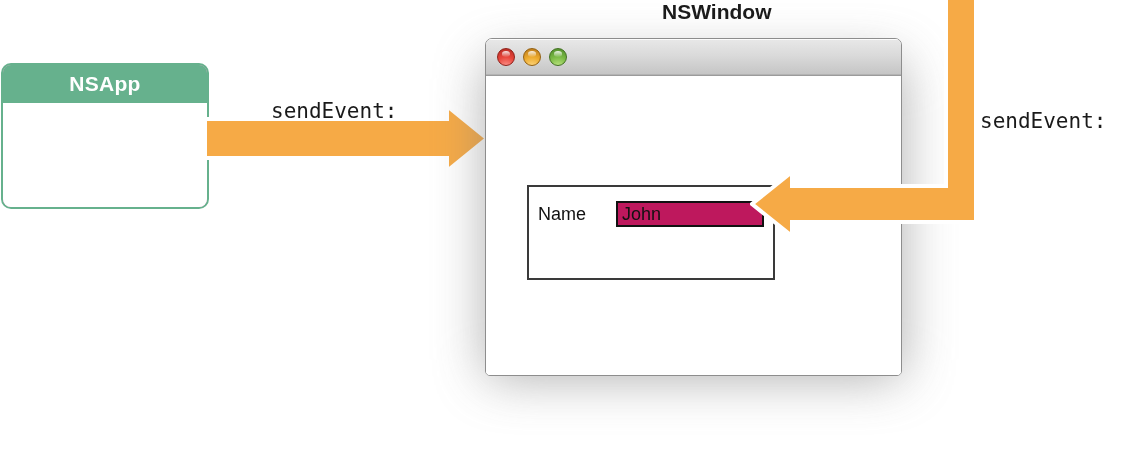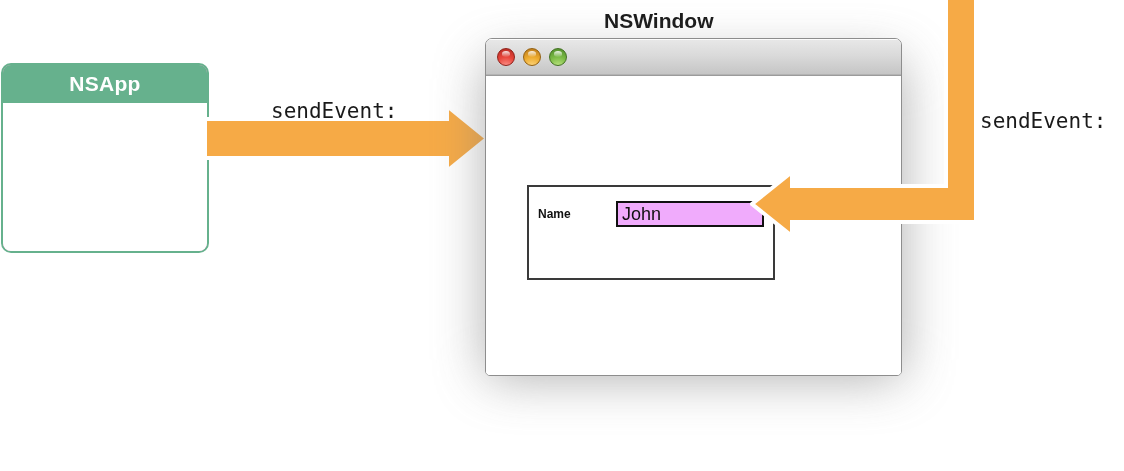--- a/index.html
+++ b/index.html
@@ -17,21 +17,21 @@
     background: #ffffff;
     overflow: hidden;
   }
 
   
   .nsapp-box {
     position: absolute;
     left: 1px;
     top: 63px;
     width: 208px;
-    height: 190px;
+    height: 146px;
     border: 2px solid #66b18d;
     border-radius: 10px;
     background: #f9a8d4;
     box-sizing: border-box;
     overflow: hidden;
   }
   .nsapp-header {
     height: 38px;
     background: #66b18d;
     color: #ffffff;
@@ -63,27 +63,26 @@
     top: 99px;
     font-family: "DejaVu Sans Mono", "Liberation Mono", monospace;
     font-size: 21px;
     color: #1a1a1a;
     white-space: nowrap;
   }
 
   
   .label-nswindow {
     position: absolute;
-    left: 604px;
+    left: 662px;
     top: 0px;
     font-size: 21px;
     font-weight: bold;
     color: #1a1a1a;
     white-space: nowrap;
-    margin-top: 9px;
   }
 
   
   .arrow-elbow-group {
     position: absolute;
     left: 750px;
     top: -4px;
     width: 230px;
     height: 240px;
   }
@@ -192,31 +191,31 @@
   }
   .form-row {
     position: absolute;
     display: flex;
     align-items: center;
     left: 9px;
   }
   .form-row-name { top: 14px; }
   .form-row-phone { top: 54px; }
   .form-label {
-    font-size: 12px;
-    font-weight: bold;
+    font-size: 18px;
+    font-weight: normal;
     color: #111111;
     width: 78px;
     white-space: nowrap;
   }
   .form-field {
     width: 148px;
     height: 26px;
     border: 2px solid #111111;
-    background: #f0abfc;
+    background: #be185d;
     box-sizing: border-box;
     display: flex;
     align-items: center;
     padding-left: 4px;
     font-size: 18px;
     color: #111111;
   }
 </style>
 </head>
 <body>

